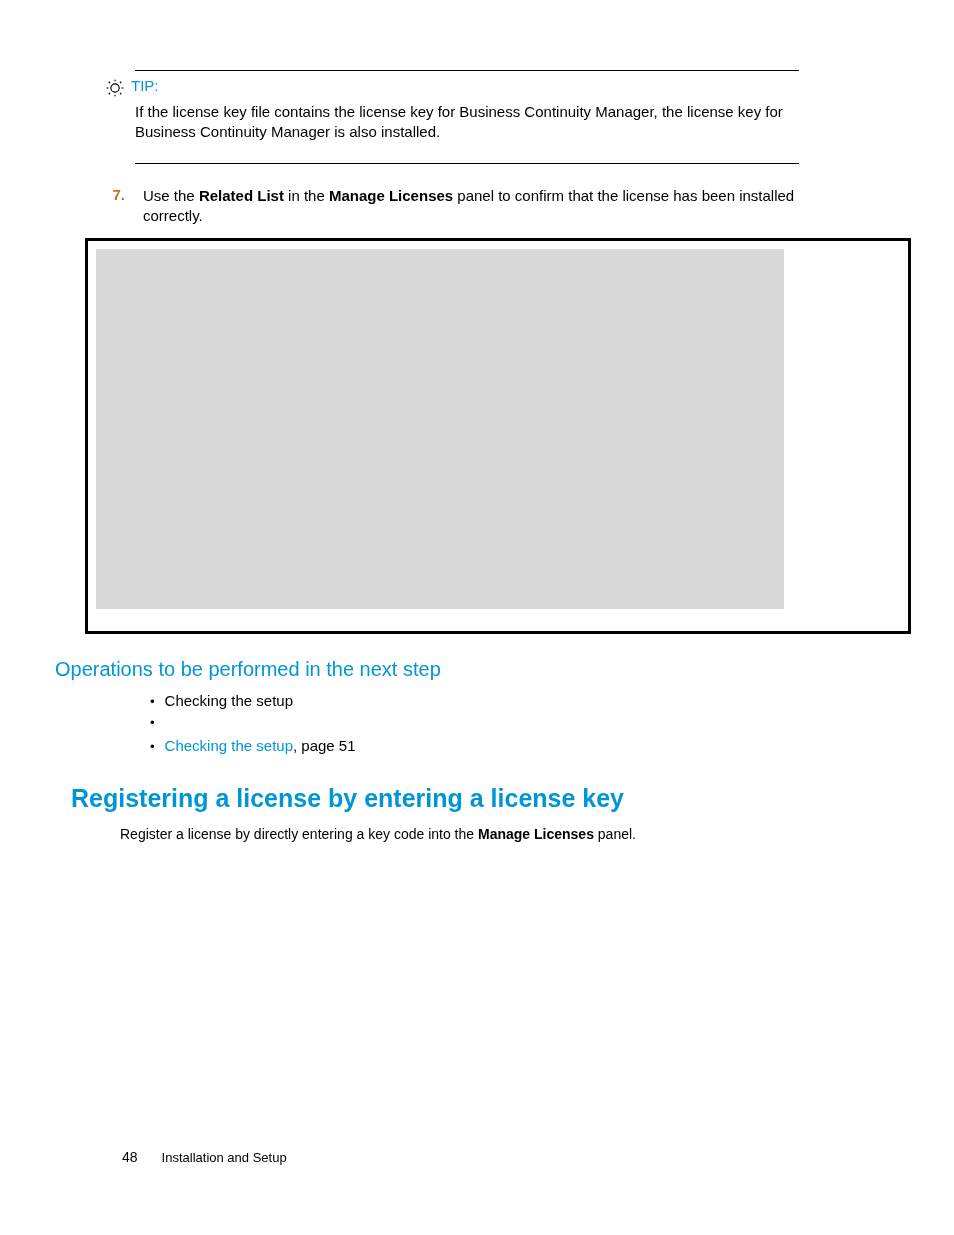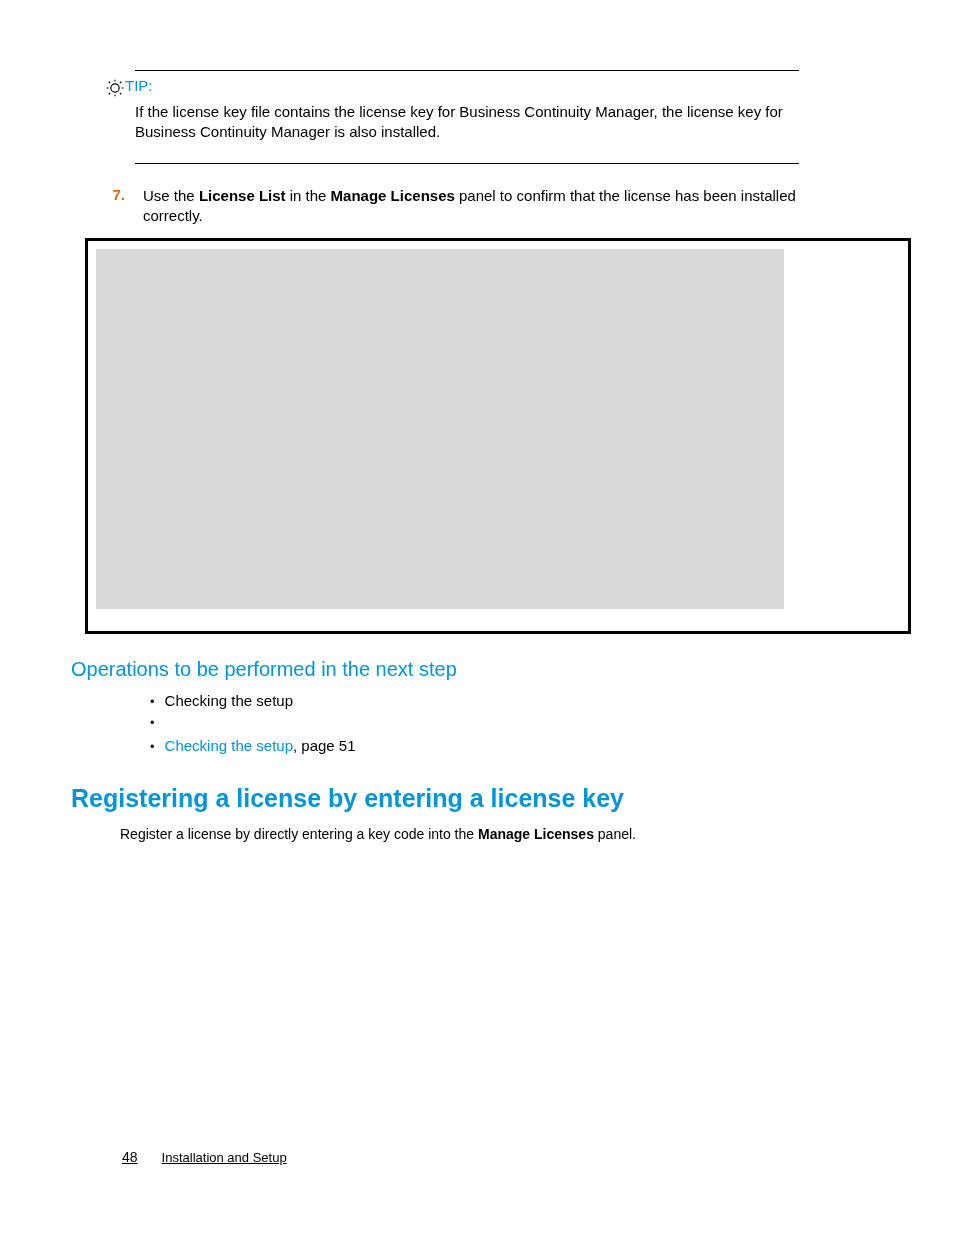--- a/index.html
+++ b/index.html
@@ -1,44 +1,44 @@
 <!DOCTYPE html>
 <html><head>
 <meta charset="utf-8">
 <style>
   * { box-sizing: border-box; margin: 0; padding: 0; }
   html, body { width: 954px; height: 1235px; background: #fff; font-family: Arial, Helvetica, sans-serif; color: #000; }
   .page { position: relative; width: 954px; height: 1235px; padding: 70px 100px 60px 55px; }
 
   .tip-box { margin-left: 50px; margin-right: 55px; }
   .tip-rule-top { border-top: 1.5px solid #000; margin-bottom: 6px; margin-left: 30px;}
-  .tip-header { display: flex; align-items: flex-start; color: #0096d6; font-size: 15px; margin-bottom: 4px; }
+  .tip-header { display: flex; align-items: flex-start; gap: 6px; color: #0096d6; font-size: 15px; margin-bottom: 4px; }
   .tip-header svg { flex: 0 0 auto; margin-top: 1px; }
   .tip-body { font-size: 15px; line-height: 1.35; margin-left: 30px; margin-bottom: 20px; }
   .tip-rule-bottom { border-top: 1px solid #000; margin-top: 6px; margin-left: 30px;}
 
   .step-row { display: flex; align-items: flex-start; gap: 18px; margin: 22px 0 12px 50px; }
   .step-num { color: #d16c1c; font-weight: bold; font-size: 15px; min-width: 20px; text-align: right; }
   .step-text { font-size: 15px; line-height: 1.35; }
   .bold { font-weight: bold; }
 
   .figure-outer { margin: 12px 0 24px 30px; border: 3px solid #000; width: 826px; height: 396px; background:#fff; padding: 8px; }
   .figure-inner { width: 688px; height: 360px; background:#d9d9d9; }
 
-  .h3 { color: #0096d6; font-size: 20px; font-weight: normal; margin: 22px 0 8px 16px; }
+  .h3 { color: #0096d6; font-size: 20px; font-weight: normal; margin: 22px 0 8px 0; }
   .h2 { color: #0096d6; font-size: 25px; font-weight: bold; margin: 26px 0 12px 16px; }
 
   .bullet-list { margin-left: 95px; }
   .bullet-item { display: flex; align-items: baseline; gap: 10px; font-size: 15px; line-height: 1.6; }
   .bullet-dot { font-size: 13px; }
   .link { color: #0096d6; }
 
   .para { font-size: 14px; line-height: 1.4; margin-left: 65px; margin-bottom: 10px; }
 
-  .footer { position: absolute; bottom: 70px; left: 122px; font-size: 13px; display:flex; gap: 24px; align-items:baseline;text-decoration:underline;}
+  .footer { position: absolute; bottom: 70px; left: 122px; font-size: 13px; display:flex; gap: 24px; align-items:baseline;}
   .footer .pnum { font-size: 14px;}
 </style>
 </head>
 <body>
 
 <div class="page">
 
   <div class="tip-box">
     <div class="tip-rule-top"></div>
     <div class="tip-header">
@@ -55,21 +55,21 @@
       </svg>
       <span>TIP:</span>
     </div>
     <div class="tip-body">If the license key file contains the license key for Business Continuity Manager, the license key for Business Continuity Manager is also installed.</div>
     <div class="tip-rule-bottom"></div>
   </div>
 
   <div class="step-row">
     <div class="step-num">7.</div>
     <div class="step-text">
-      <span>Use the </span><span class="bold">License List</span><span> in the </span><span class="bold">Manage Licenses</span><span> panel to confirm that the license has been installed correctly.</span>
+      <span>Use the </span><span class="bold">Related List</span><span> in the </span><span class="bold">Manage Licenses</span><span> panel to confirm that the license has been installed correctly.</span>
     </div>
   </div>
 
   <div class="figure-outer">
     <div class="figure-inner"></div>
   </div>
 
   <div class="h3">Operations to be performed in the next step</div>
   <div class="bullet-list">
     <div class="bullet-item">

